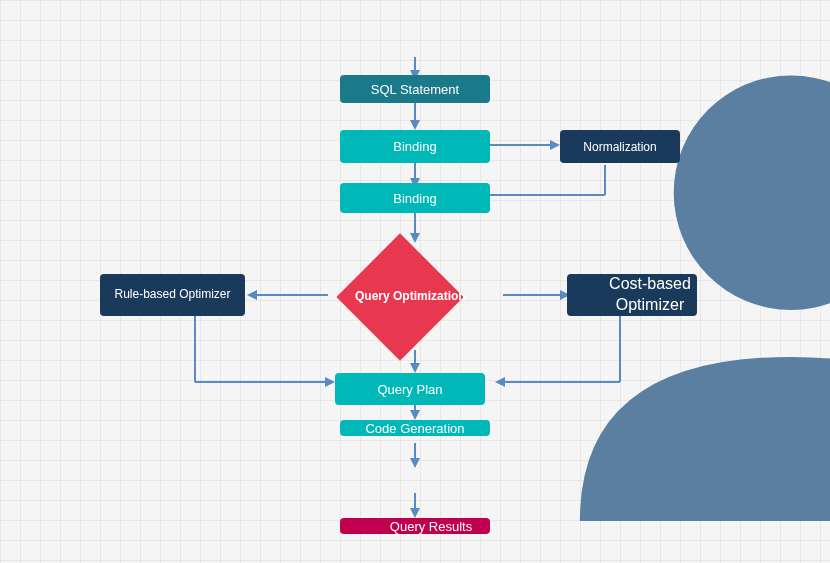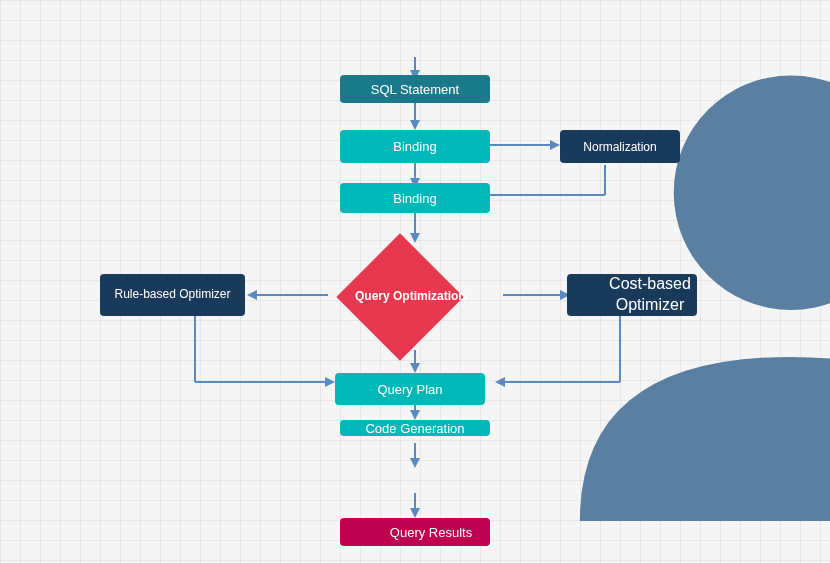--- a/index.html
+++ b/index.html
@@ -197,17 +197,17 @@
 
   <div class="flow-box box-teal" style="top:373px; left:324px; width:150px; height:32px;margin-left:11px;">
     <span>Query Plan</span>
   </div>
 
   <div class="flow-box box-teal" style="top:420px; left:340px; width:150px; height:16px;">
     <span>Code Generation</span>
   </div>
 
 
-  <div class="flow-box box-crimson" style="top:518px; left:340px; width:150px; height:28px;padding-left:32px;">
+  <div class="flow-box box-crimson" style="top:518px; left:340px; width:150px; height:16px;padding-left:32px;">
     <span>Query Results</span>
   </div>
 
 </div>
 
 </body></html>

